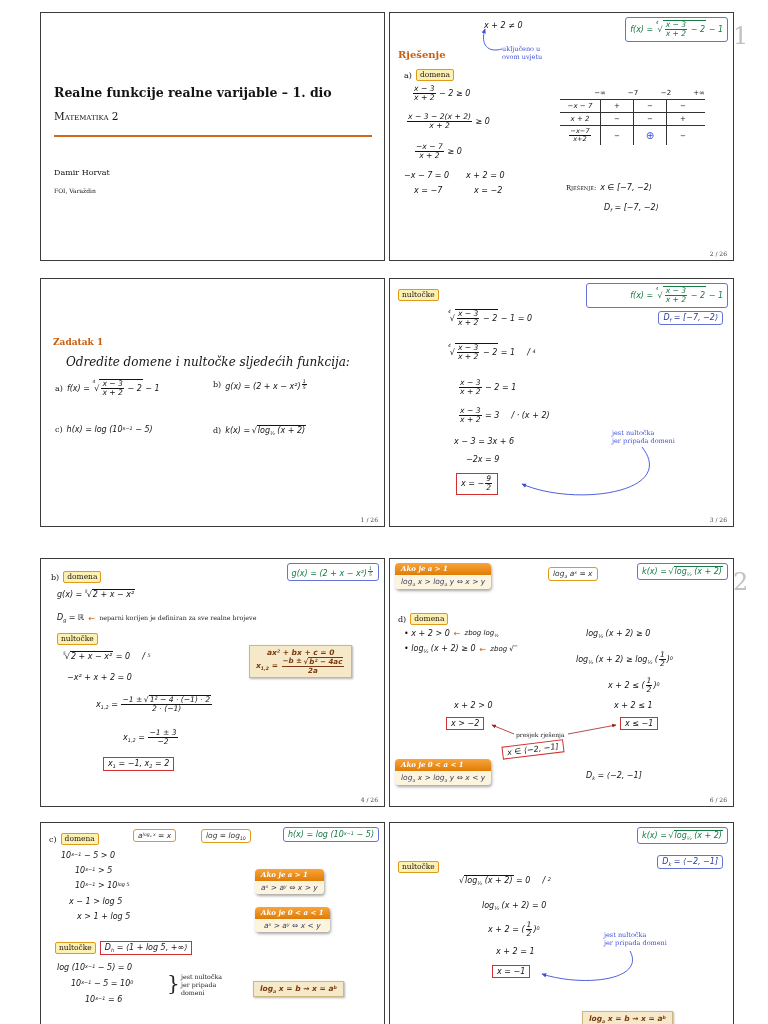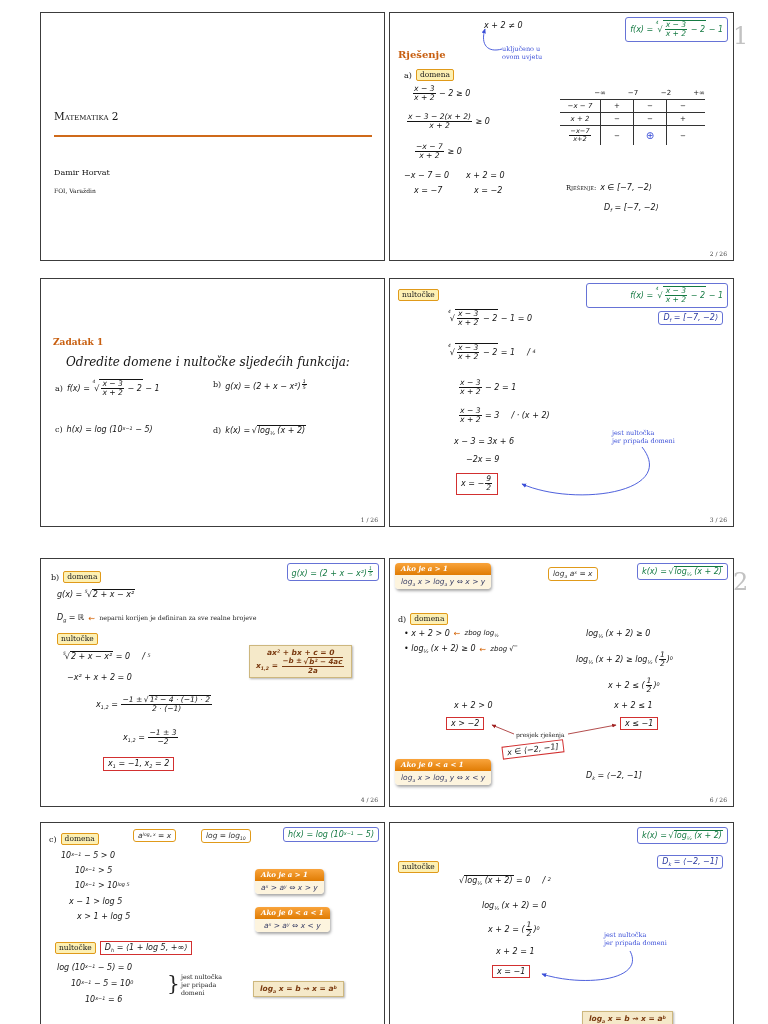--- a/index.html
+++ b/index.html
@@ -63,20 +63,21 @@
     <marker id="arrR" viewBox="0 0 10 10" refX="8" refY="5" markerWidth="6" markerHeight="6" orient="auto">
         <path d="M0,1 L9,5 L0,9 z" fill="#a02020"></path>
       </marker>
   </defs>
 </svg>
 
 <div class="marginno" style="left:733px; top:22px;">1</div>
 <div class="marginno" style="left:733px; top:568px;">2</div>
 
 <div class="slide" style="left:40px; top:12px;">
+  <div class="abs title-main" style="left:13px; top:72px;">Realne funkcije realne varijable – 1. dio</div>
   <div class="abs title-sub" style="left:13px; top:97px;">Matematika 2</div>
   <div class="abs title-rule" style="left:13px; top:122px; width:318px;"></div>
   <div class="abs" style="left:13px; top:155px; font-size:8px;">Damir Horvat</div>
   <div class="abs" style="left:13px; top:174px; font-size:6px;">FOI, Varaždin</div>
 </div>
 
 <div class="slide" style="left:389px; top:12px;">
   <div class="abs mline" style="left:94px; top:8px;">x + 2 ≠ 0</div>
   <div class="cornerbox" style="right:5px; top:4px;">f(x) = <span class="rt">
         <span class="ri">4</span>

